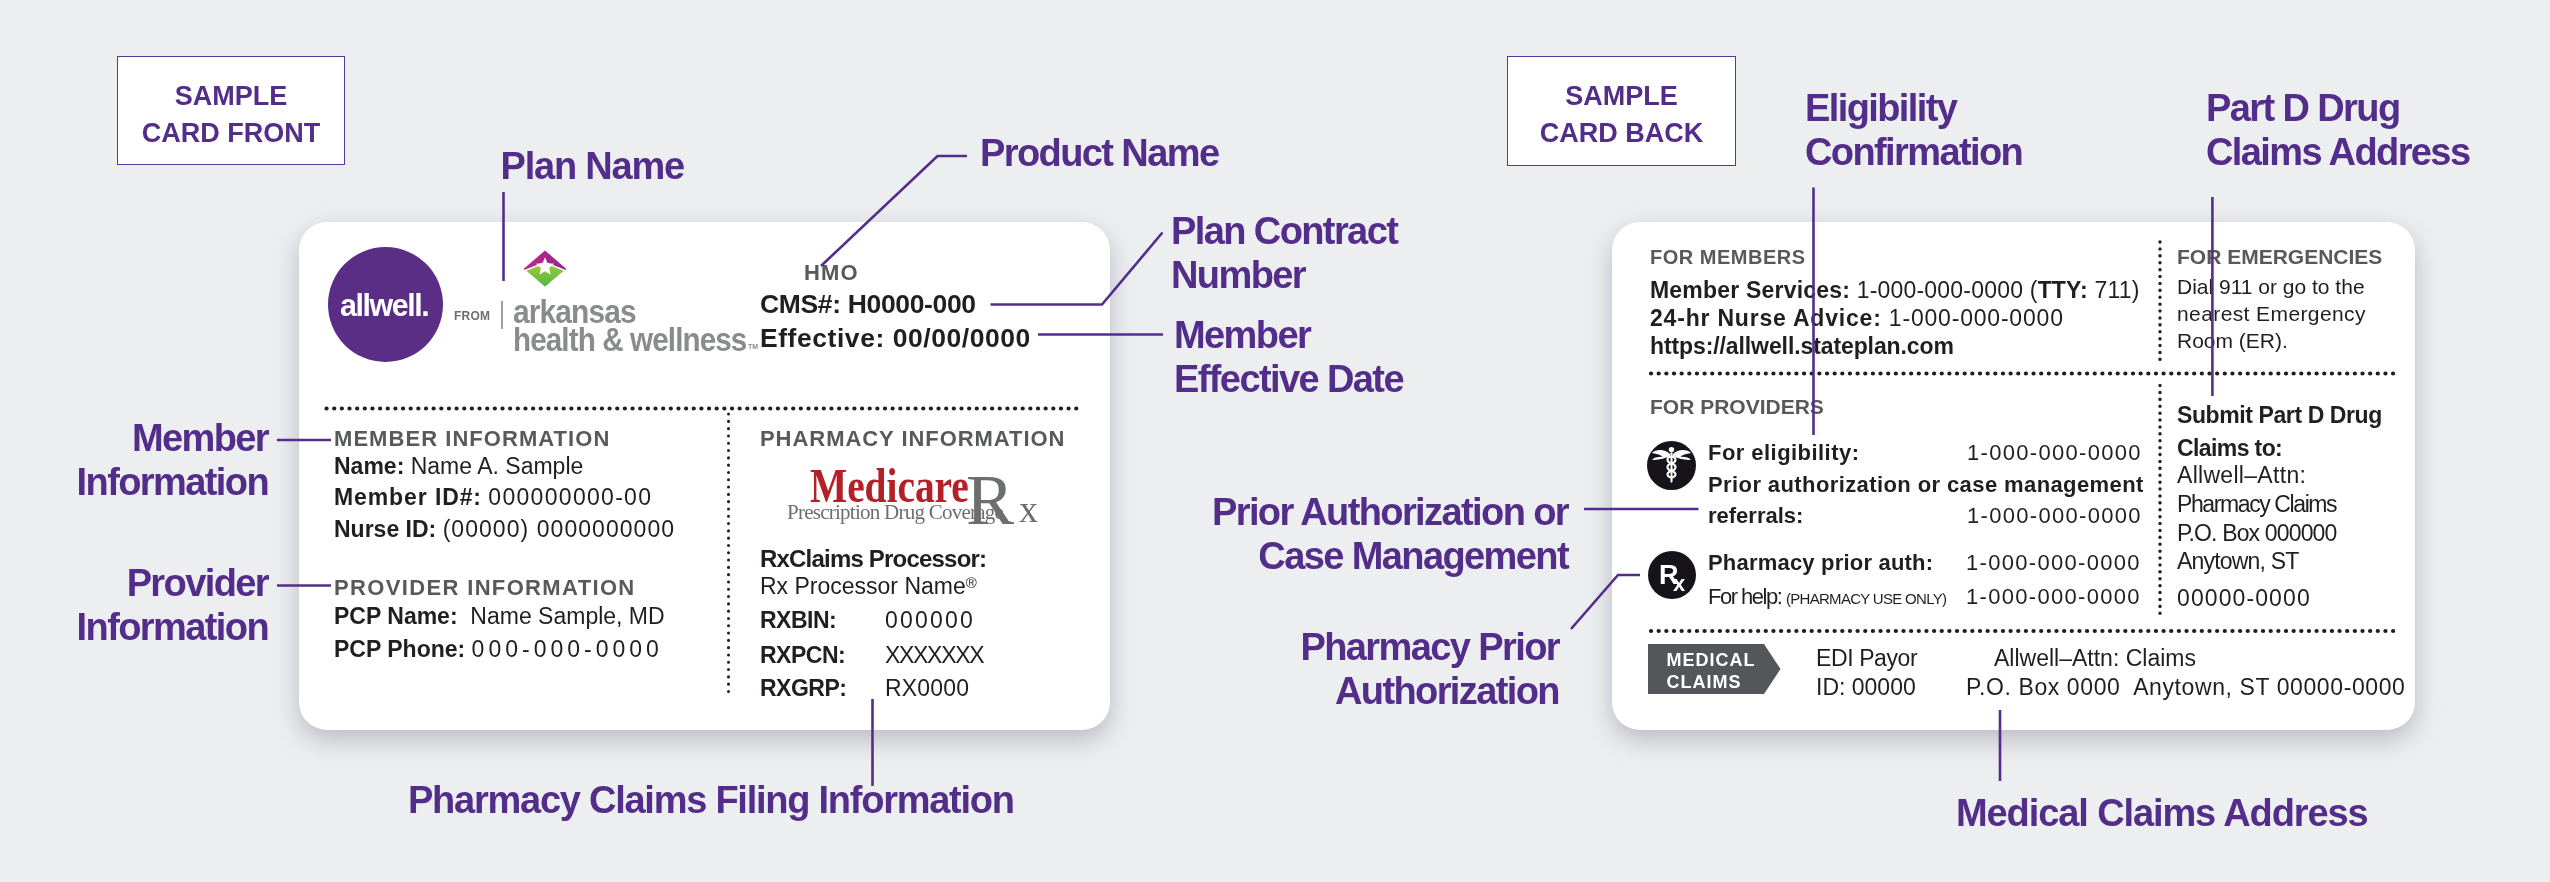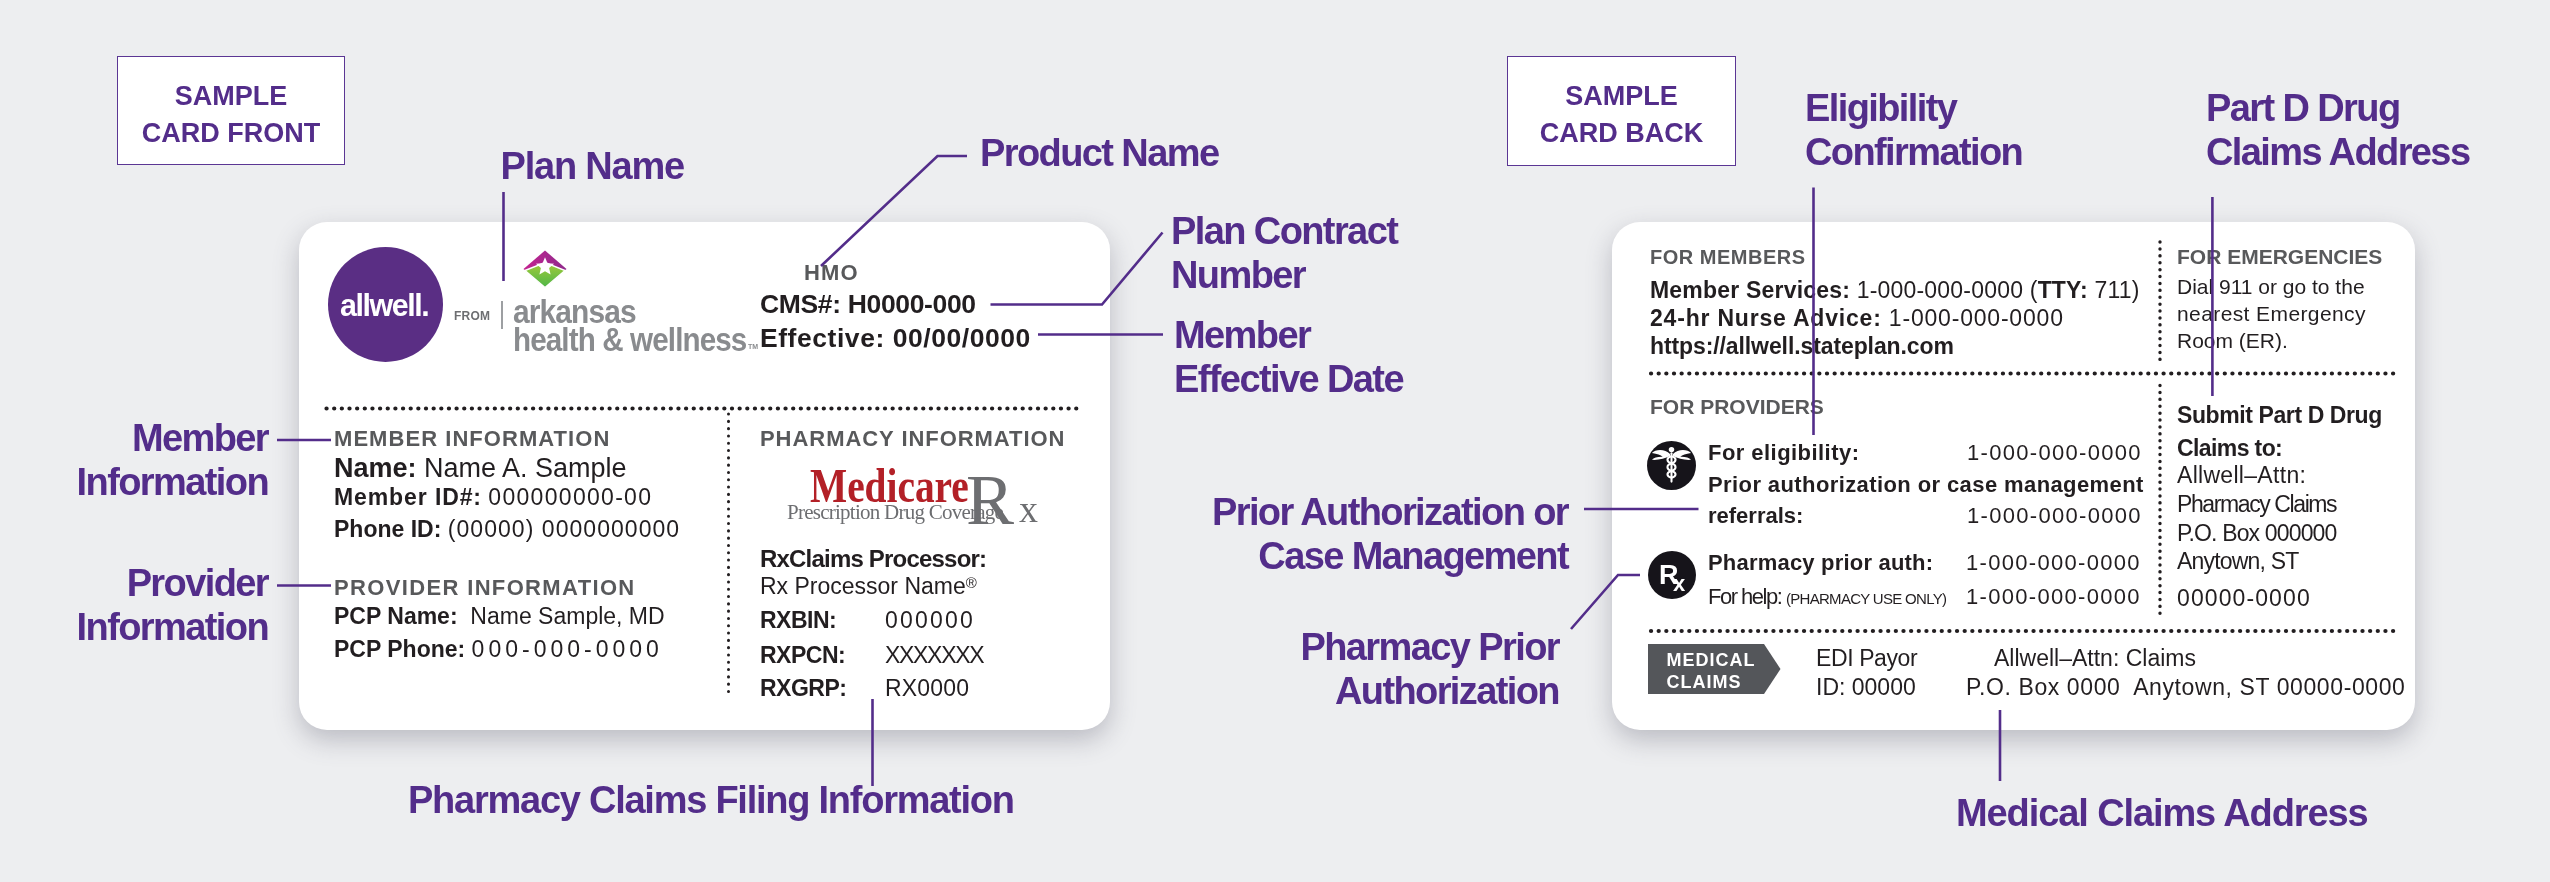--- a/index.html
+++ b/index.html
@@ -47,23 +47,23 @@
   </svg>
   <div class="t" style="left:513px;top:293.7px;color:#898b8e;font-size:34px;font-weight:bold;letter-spacing:-1px;transform:scaleX(.88);transform-origin:0 0;">arkansas</div>
   <div class="t" style="left:513px;top:321.8px;color:#898b8e;font-size:34px;font-weight:bold;letter-spacing:-1px;transform:scaleX(.87);transform-origin:0 0;">health &amp; wellness</div>
   <div class="t" style="left:748px;top:343px;color:#898b8e;font-size:7px;font-weight:bold;">TM</div>
 
   <div class="t gry" style="left:760px;top:262.2px;font-size:22px;letter-spacing:1.2px;margin-left:44px;">HMO</div>
   <div class="t blk b" style="left:760px;top:291.1px;font-size:26.5px;letter-spacing:-.35px;">CMS#: H0000-000</div>
   <div class="t blk b" style="left:760px;top:324.9px;font-size:26.5px;letter-spacing:.55px;">Effective: 00/00/0000</div>
 
   <div class="t gry" style="left:334px;top:427.8px;font-size:22px;letter-spacing:1.05px;">MEMBER INFORMATION</div>
-  <div class="t blk" style="left:334px;top:454.9px;font-size:27px;"><span class="b">Name:</span> Name A. Sample</div>
+  <div class="t blk" style="left:334px;top:454.9px;font-size:23px;"><span class="b">Name:</span> Name A. Sample</div>
   <div class="t blk" style="left:334px;top:486.2px;font-size:23px;"><span class="b" style="letter-spacing:.9px;">Member ID#:</span> <span style="letter-spacing:1.3px;">000000000-00</span></div>
-  <div class="t blk" style="left:334px;top:517.5px;font-size:23px;"><span class="b">Phone ID:</span> <span style="letter-spacing:1.05px;">(00000) 0000000000</span></div>
+  <div class="t blk" style="left:334px;top:517.5px;font-size:23px;"><span class="b">Nurse ID:</span> <span style="letter-spacing:1.05px;">(00000) 0000000000</span></div>
   <div class="t gry" style="left:334px;top:576.8px;font-size:22px;letter-spacing:1.35px;">PROVIDER INFORMATION</div>
   <div class="t blk" style="left:334px;top:604.7px;font-size:23px;"><span class="b">PCP Name:</span>&nbsp; Name Sample, MD</div>
   <div class="t blk" style="left:334px;top:637.7px;font-size:23px;"><span class="b">PCP Phone:</span> <span style="letter-spacing:4px;">000-000-0000</span></div>
 
   <div class="t gry" style="left:760px;top:428.4px;font-size:22px;letter-spacing:.95px;">PHARMACY INFORMATION</div>
   <div class="t" style="left:810px;top:461.8px;font-size:48px;font-family:'Liberation Serif',serif;font-weight:bold;color:#b32027;transform:scaleX(.82);transform-origin:0 0;">Medicare</div>
   <div class="t" style="left:966px;top:463.7px;font-size:72px;font-family:'Liberation Serif',serif;color:#6d6e71;">R</div>
   <div class="t" style="left:1019px;top:490.2px;font-size:38px;font-family:'Liberation Serif',serif;color:#6d6e71;">x</div>
   <div class="t" style="left:787px;top:502.4px;font-size:21px;font-family:'Liberation Serif',serif;color:#6d6e71;letter-spacing:-.75px;">Prescription Drug Coverage</div>
   <div class="t blk b" style="left:760px;top:546.6px;font-size:24px;letter-spacing:-.8px;">RxClaims Processor:</div>

